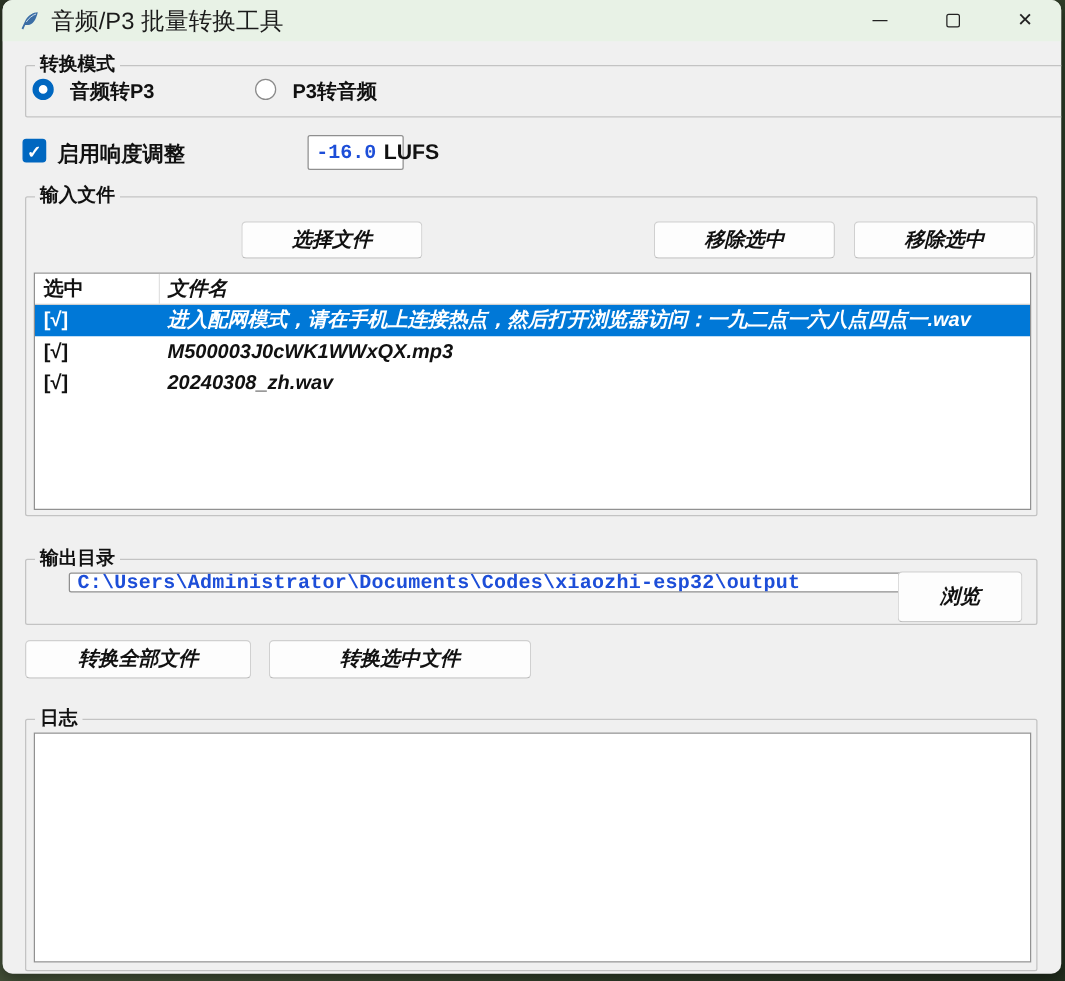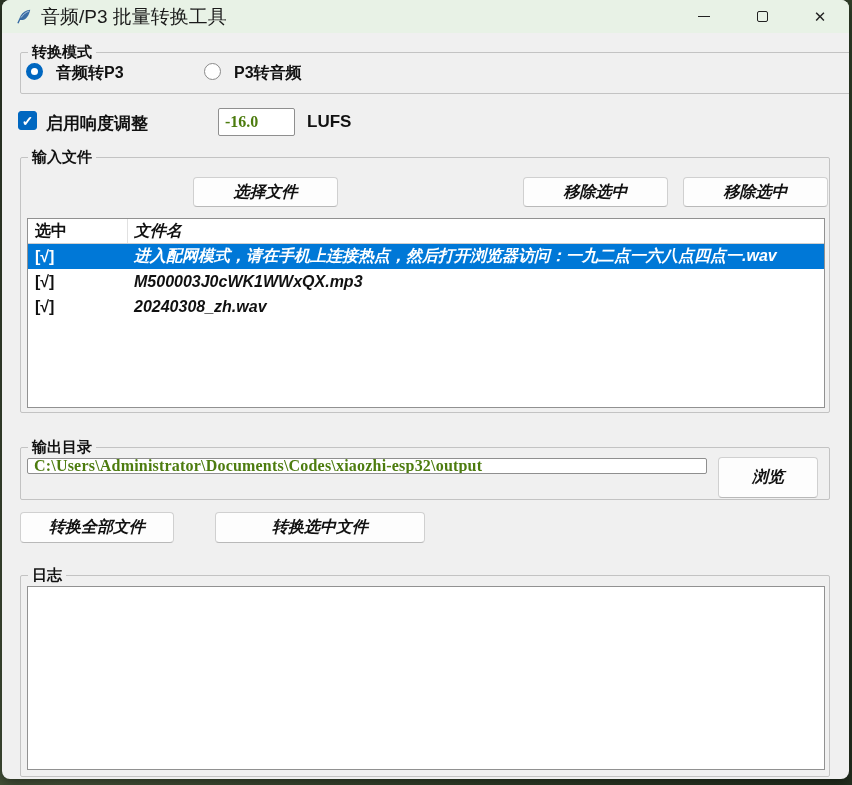--- a/index.html
+++ b/index.html
@@ -48,22 +48,22 @@
   .checkbox {
     position:absolute; left:16px; top:111px; width:19px; height:19px;
     border-radius:3px; border:1px solid var(--accent,#0067C0); background:#fff;
     display:flex; align-items:center; justify-content:center;
     color:#fff; font-size:14px; font-weight:bold; line-height:1;
   }
   .checkbox.checked { background:var(--accent,#0067C0); }
   .lbl-loudness { left:44px; top:112px; font-size:17px; }
   .entry {
     background:#fff; border:1px solid #8f8f8f; border-radius:2px;
-    font-family:Liberation Serif, serif; font-weight:bold; font-size:16px; color:#4d7c0f;
-    padding:0 6px; outline:none;
+    font-family:Liberation Mono, monospace; font-weight:bold; font-size:16px; color:#1d4ed8;
+    padding:0 6px; outline:none;margin-left:28px;
   }
   .entry-lufs { position:absolute; left:216px; top:108px; width:77px; height:28px; }
   .lbl-lufs { left:305px; top:112px; font-size:17px; }
   
   .g-input { left:18px; top:157px; width:810px; height:256px; }
   .btn {
     position:absolute; background:#fdfdfd; border:1px solid #d0d0d0; border-bottom-color:#b9b9b9;
     border-radius:4px; font-weight:bold; font-size:16px; color:#111;
     display:flex; align-items:center; justify-content:center; cursor:default; white-space:nowrap;font-style:italic;
   }
@@ -80,21 +80,21 @@
   .cell { display:flex; align-items:center; overflow:hidden; white-space:nowrap; }
   .c1 { width:100px; padding-left:7px; flex:0 0 auto; }
   .c2 { flex:1; padding-left:6px;font-style:italic; }
   .tree-row { display:flex; height:25px; font-weight:bold; font-size:16px; color:#111; }
   .tree-row.selected { background:var(--selection,#0078D7); color:#fff; }
   
   .g-output { left:18px; top:447px; width:810px; height:53px; }
   .entry-path { position:absolute; left:25px; top:458px; width:680px; height:16px; letter-spacing:.2px; }
   .btn-browse { left:716px; top:457px; width:100px; height:41px; }
   
-  .btn-conv-all { left:18px; top:512px; width:154px; height:31px; }
+  .btn-conv-all { left:18px; top:512px; width:181px; height:31px; }
   .btn-conv-sel { left:213px; top:512px; width:210px; height:31px; }
   
   .g-log { left:18px; top:575px; width:810px; height:202px; }
   .log-area {
     position:absolute; left:25px; top:586px; width:798px; height:184px;
     background:#fff; border:1px solid #919191;
     font-size:14px; color:#111; padding:4px 6px; white-space:pre-wrap;
   }
 </style>
 </head>

